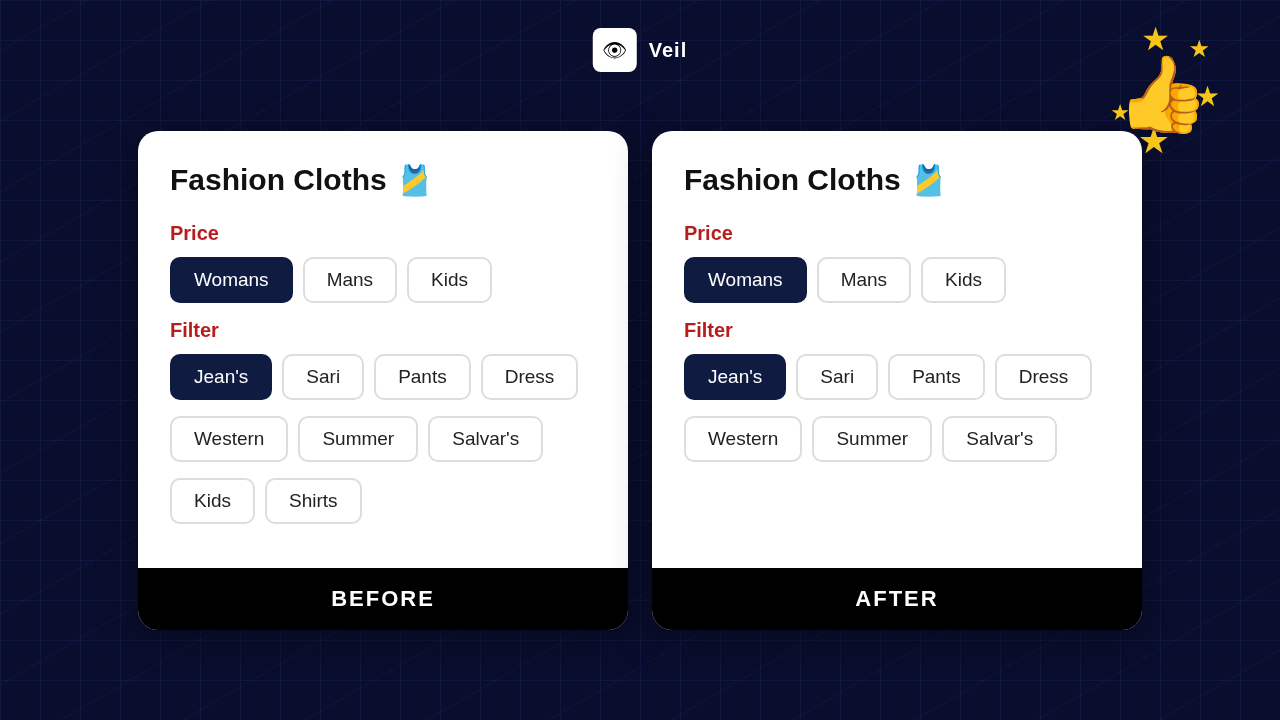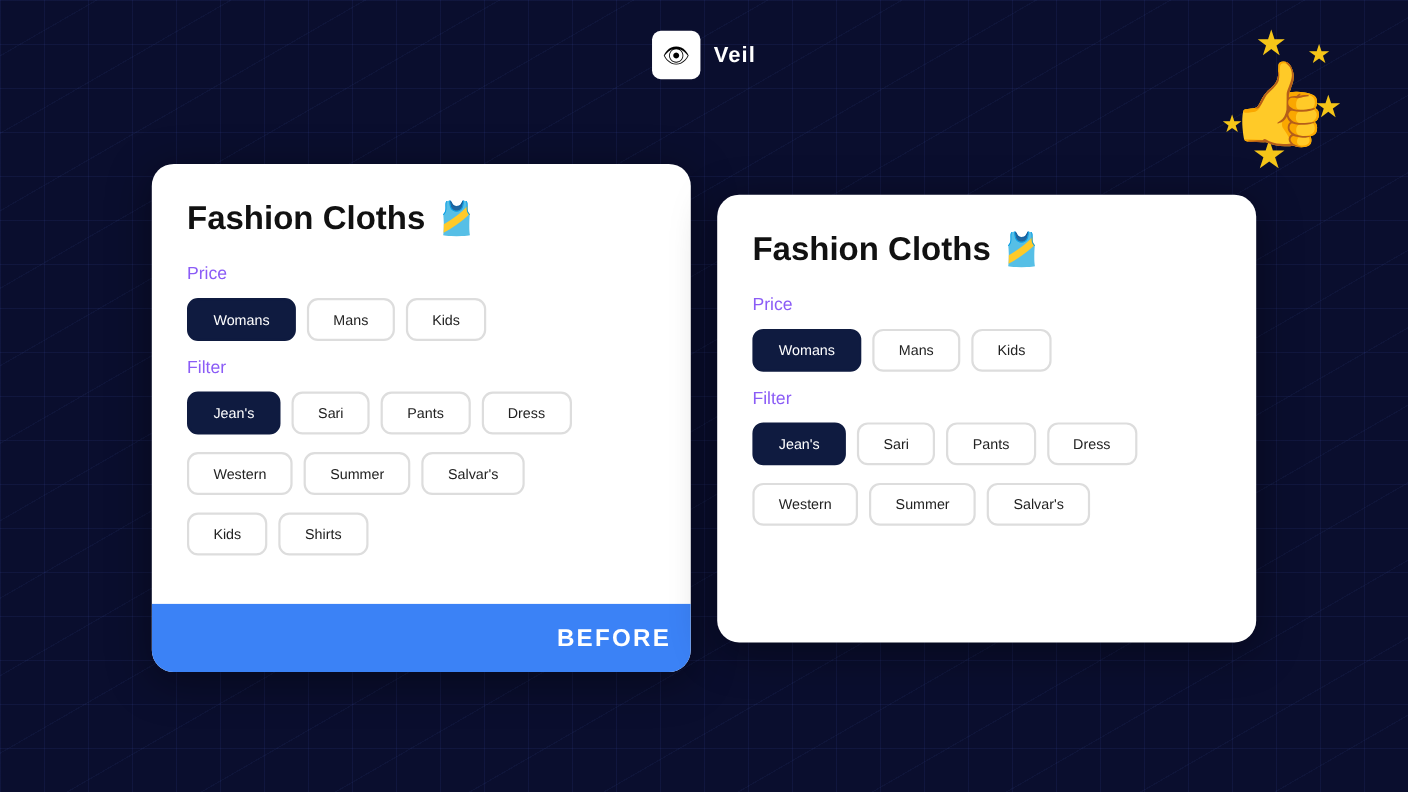--- a/index.html
+++ b/index.html
@@ -102,54 +102,54 @@
       font-size: 30px;
       font-weight: 700;
       color: #111;
       margin-bottom: 24px;
       display: flex;
       align-items: center;
       gap: 10px;
     }
 
     .section-label {
-      font-size: 16px;
-      color: #8b5cf6;
+      font-size: 20px;
+      color: #b91c1c;
       margin-bottom: 12px;
-      font-weight: 400;
+      font-weight: 700;
     }
 
     .btn-group {
       display: flex;
       flex-wrap: wrap;
       gap: 10px;
       margin-bottom: 16px;
     }
 
     .btn {
       padding: 10px 22px;
       border-radius: 10px;
       border: 2px solid #ddd;
       background: white;
-      font-size: 13px;
+      font-size: 19px;
       font-weight: 500;
       color: #222;
       cursor: pointer;
       transition: all 0.2s;
     }
 
     .btn.active {
       background: #0f1b40;
       color: white;
       border-color: #0f1b40;
     }
 
     .card-footer {
-      background: #3b82f6;
-      text-align: right;
+      background: #000000;
+      text-align: center;
       padding: 18px;
     }
 
     .card-footer-label {
       font-size: 22px;
       font-weight: 900;
       color: white;
       letter-spacing: 2px;
     }
 
@@ -264,15 +264,18 @@
       </div>
       <div class="btn-group">
         <button class="btn">Western</button>
         <button class="btn">Summer</button>
         <button class="btn">Salvar's</button>
       </div>
 
       <div style="height: 62px;"></div>
 
     </div>
+    <div class="card-footer">
+      <span class="card-footer-label">AFTER</span>
+    </div>
   </div>
 
 </div>
 
 </body></html>

